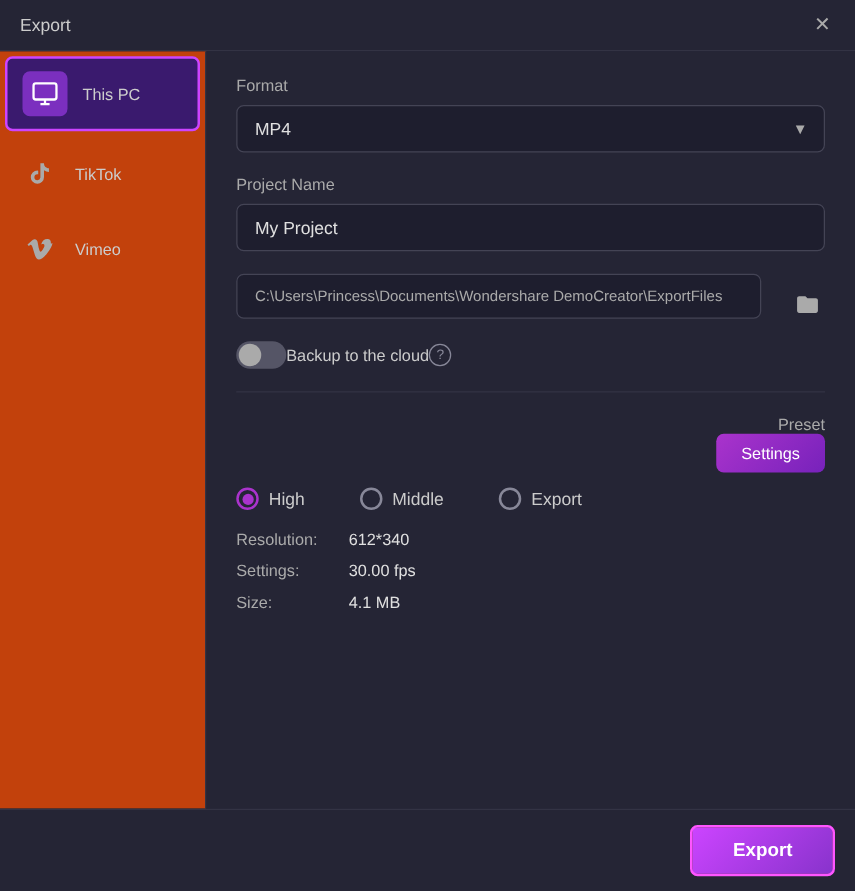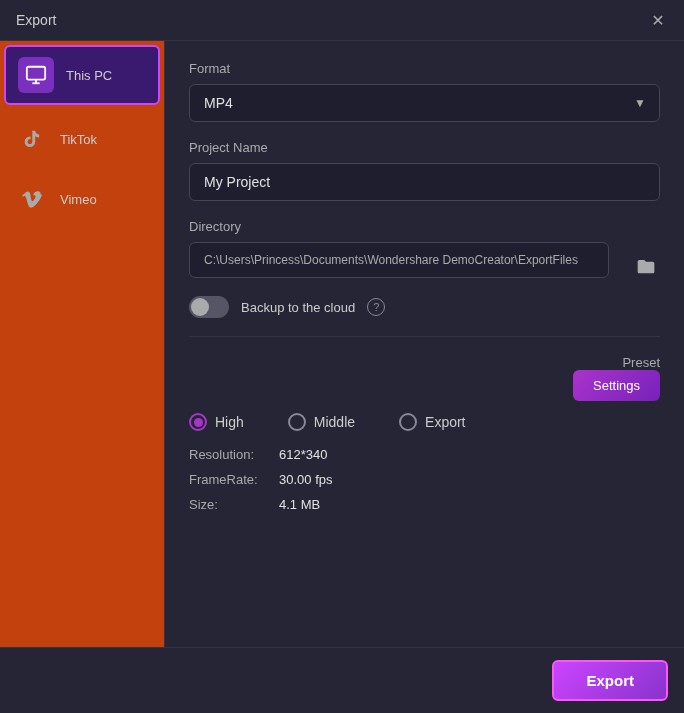--- a/index.html
+++ b/index.html
@@ -156,21 +156,20 @@
       cursor: pointer;
       color: #aaaaaa;
       font-size: 18px;
       padding: 4px;
       display: flex;
       align-items: center;
     }
     .backup-row {
       display: flex;
       align-items: center;
-      gap: 12px;
       margin-top: 10px;
     }
     .toggle {
       width: 40px;
       height: 22px;
       background: #555566;
       border-radius: 11px;
       position: relative;
       cursor: pointer;
       flex-shrink: 0;
@@ -359,21 +358,20 @@
           <span class="select-arrow">▼</span>
         </div>
       </div>
 
       <div class="form-group">
         <label class="form-label">Project Name</label>
         <input class="form-input" type="text" value="My Project" style="">
       </div>
 
       <div class="form-group">
-        <label class="form-label">Directory</label>
         <div class="directory-row">
           <input class="directory-input" type="text" readonly="" value="C:\Users\Princess\Documents\Wondershare DemoCreator\ExportFiles" style="">
           <button class="folder-btn">
             <svg width="20" height="18" viewBox="0 0 24 20" fill="#aaaaaa">
               <path d="M10 4H4c-1.1 0-2 .9-2 2v12c0 1.1.9 2 2 2h16c1.1 0 2-.9 2-2V8c0-1.1-.9-2-2-2h-8l-2-2z"></path>
             </svg>
           </button>
         </div>
       </div>
 
@@ -408,21 +406,21 @@
             <div class="radio-outer"></div>
             <span class="radio-text">Export</span>
           </div>
         </div>
 
         <div class="info-row">
           <span class="info-key">Resolution:</span>
           <span class="info-value">612*340</span>
         </div>
         <div class="info-row">
-          <span class="info-key">FrameRate:</span>
+          <span class="info-key">Settings:</span>
           <span class="info-value">30.00 fps</span>
         </div>
         <div class="info-row">
           <span class="info-key">Size:</span>
           <span class="info-value">4.1 MB</span>
         </div>
       </div>
 
     </div>
   </div>

